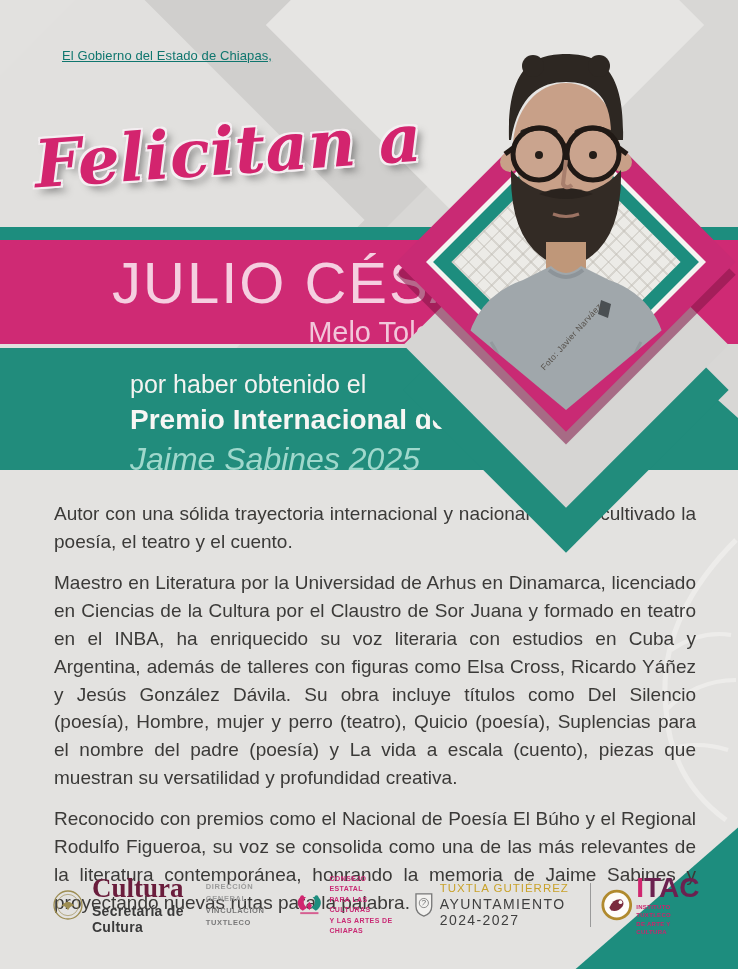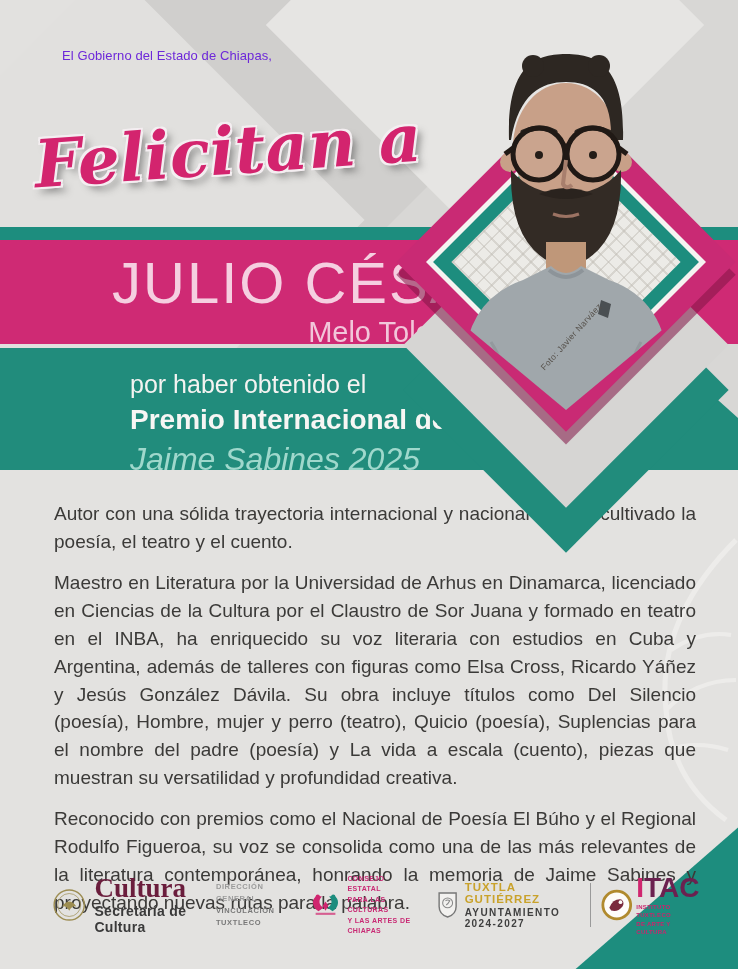--- a/index.html
+++ b/index.html
@@ -6,22 +6,22 @@
   .canvas{position:relative;width:738px;height:969px;margin:0 auto;overflow:hidden;
           background:#d8d7d5;font-family:"Liberation Sans",sans-serif;}
   .rot{transform:rotate(45deg);}
   
   .deco{position:absolute;z-index:1;}
   .deco1{left:-90px;top:-200px;width:380px;height:380px;background:#e2e1df;}
   .deco2{left:150px;top:-270px;width:430px;height:430px;background:#d0cfcd;}
   .deco3{left:330px;top:-130px;width:310px;height:310px;background:#e6e5e3;}
   .deco4{left:-70px;top:40px;width:360px;height:360px;background:#e1e0de;}
   
-  .issuer{position:absolute;left:62px;top:46px;z-index:4;color:#6d28d9;
-          font-size:13px;line-height:1.52;letter-spacing:.1px;}
+  .issuer{position:absolute;left:62px;top:46px;z-index:4;color:#0f766e;
+          font-size:13px;line-height:1.52;letter-spacing:.1px;text-decoration:underline;}
   
   .script-title{position:absolute;left:34px;top:112px;z-index:4;
       font-family:"DejaVu Serif",serif;font-style:italic;font-weight:bold;
       font-size:66px;color:#d3246e;transform:rotate(-4deg);
       text-shadow:-2px -2px 0 #f4eef1,2px -2px 0 #f4eef1,-2px 2px 0 #f4eef1,2px 2px 0 #f4eef1,
                   5px 6px 7px rgba(70,70,70,.5);}
   
   .stripe-teal{position:absolute;left:0;top:227px;width:100%;height:13px;background:#1d8d7e;z-index:2;}
   .band-pink{position:absolute;left:0;top:240px;width:100%;height:104px;background:#cf2a74;z-index:2;
              padding:14px 0 0 112px;box-sizing:border-box;}
@@ -62,22 +62,22 @@
           display:flex;align-items:center;}
   .cultura-block{margin-left:8px;}
   .cultura-title{font-family:"Liberation Serif",serif;font-weight:bold;font-size:27px;color:#6a1d3c;line-height:1;}
   .cultura-sub{font-size:14px;font-weight:bold;color:#3a3a3a;letter-spacing:.3px;margin-top:1px;}
   .direccion{margin-left:16px;font-size:7.5px;font-weight:bold;letter-spacing:.6px;line-height:1.6;}
   .direccion .l1{color:#9a9a9a;} .direccion .l2{color:#787878;}
   .consejo{margin-left:18px;display:flex;align-items:center;}
   .consejo-text{margin-left:6px;font-size:7px;font-weight:bold;color:#c92a74;letter-spacing:.4px;line-height:1.5;}
   .tuxtla{margin-left:20px;display:flex;align-items:center;}
   .tuxtla-text{margin-left:6px;}
-  .tuxtla-l1{font-size:11.5px;font-weight:bold;color:#c9a22b;letter-spacing:1px;}
-  .tuxtla-l2{font-size:10px;font-weight:bold;color:#3f3f3f;letter-spacing:1.4px;margin-top:2px;}
+  .tuxtla-l1{font-size:11.5px;font-weight:normal;color:#c9a22b;letter-spacing:1px;}
+  .tuxtla-l2{font-size:14px;font-weight:normal;color:#3f3f3f;letter-spacing:1.4px;margin-top:2px;}
   .vdiv{width:1px;height:44px;background:#9a9a9a;margin:0 10px 0 12px;}
   .itac{display:flex;align-items:center;}
   .itac-text{margin-left:4px;}
   .itac-title{font-size:28px;font-weight:bold;line-height:1;}
   .itac-i{color:#d0266f;} .itac-tac{color:#6b2150;}
   .itac-sub{font-size:6px;font-weight:bold;color:#c9256d;letter-spacing:.3px;line-height:1.4;margin-top:1px;}
   
   .corner-tri{position:absolute;left:0;top:0;width:738px;height:969px;z-index:2;background:#1d8d7e;
               clip-path:polygon(78% 100%,100% 85.4%,100% 100%);pointer-events:none;}
 </style>

